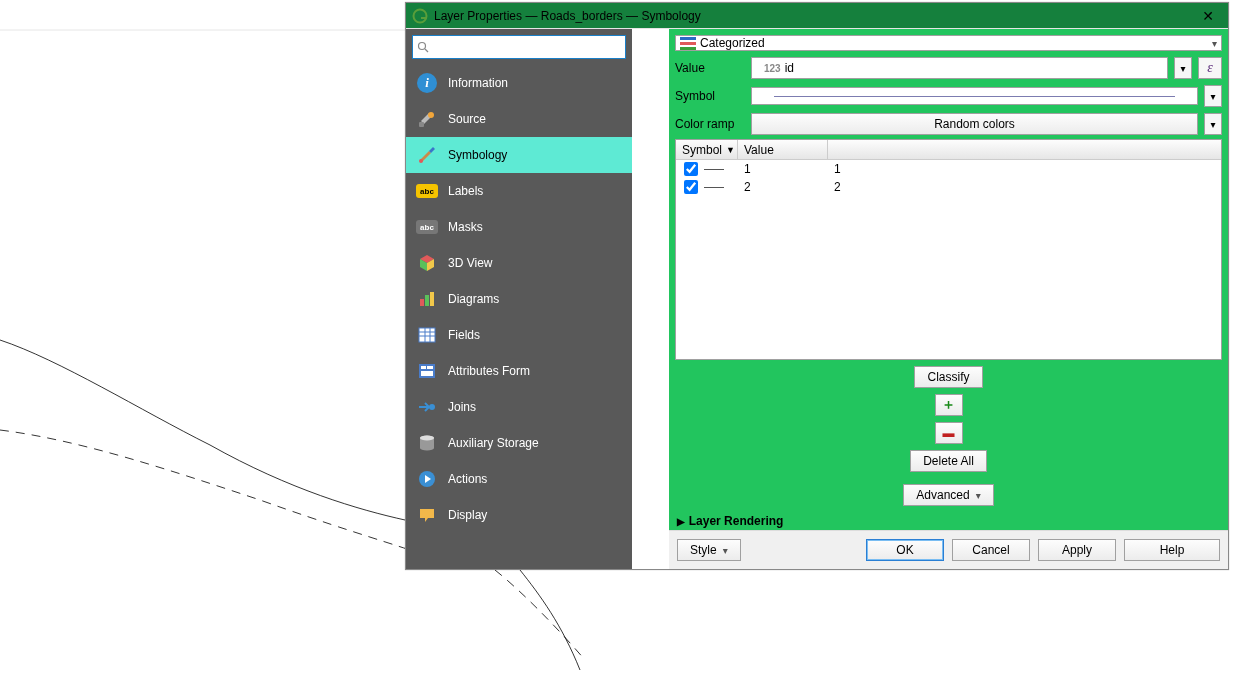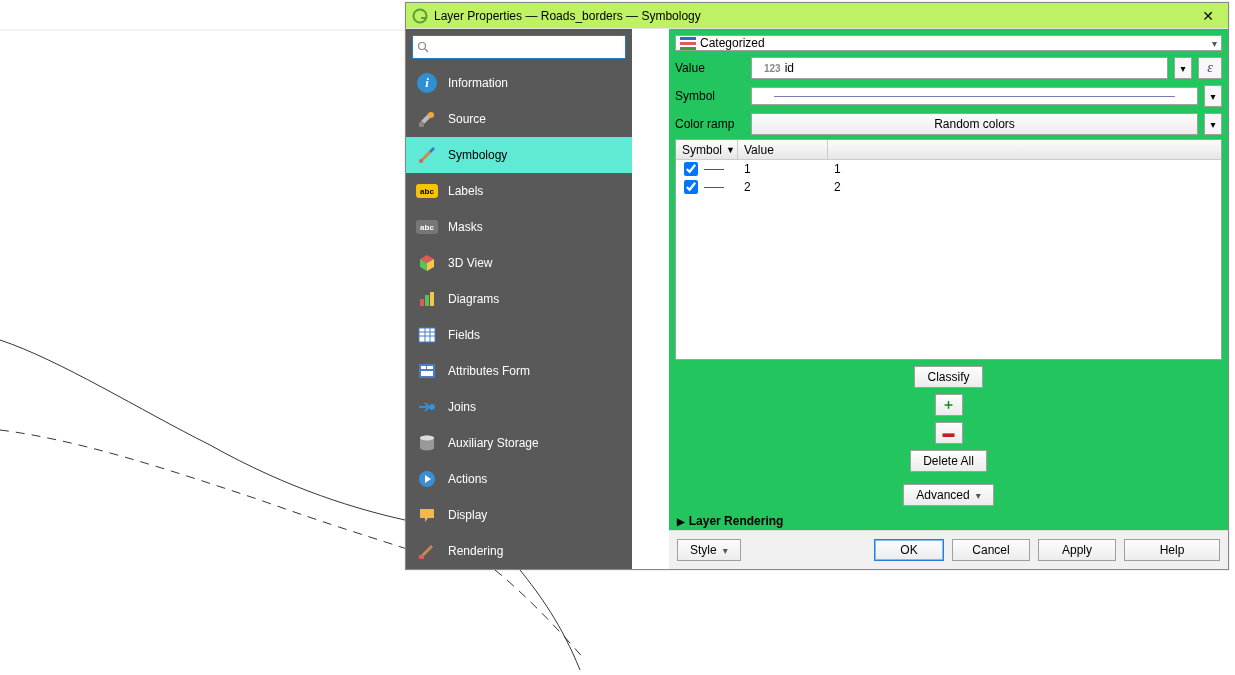--- a/index.html
+++ b/index.html
@@ -12,21 +12,21 @@
     position: absolute;
     left: 405px; top: 2px;
     width: 824px; height: 568px;
     background: #fff;
     border: 1px solid #888;
     box-shadow: 0 0 1px rgba(0,0,0,.3);
     display: flex; flex-direction: column;
   }
   .titlebar {
     height: 26px; display:flex; align-items:center;
-    padding: 0 6px; font-size: 12px; color:#000; background:#bef264;
+    padding: 0 6px; font-size: 12px; color:#000; background:#15803d;
     border-bottom: 1px solid #e5e5e5;
   }
   .titlebar .qicon { margin-right:6px; }
   .titlebar .ttl { flex:1; }
   .titlebar .close { width:28px; text-align:center; font-size:14px; cursor:pointer; color:#000;}
 
   .body { flex:1; display:flex; overflow:hidden; }
 
   .sidebar {
     width: 226px; background:#595959; color:#fff;
@@ -271,29 +271,20 @@
           <span>Actions</span>
         </div>
         <div class="nav-item">
           <span class="nicn">
             <svg width="20" height="20" viewBox="0 0 20 20">
                 <path d="M3 4 H17 V13 H11 L8 17 L8 13 H3 Z" fill="#f2b84a"></path>
               </svg>
           </span>
           <span>Display</span>
         </div>
-        <div class="nav-item">
-          <span class="nicn">
-            <svg width="20" height="20" viewBox="0 0 20 20">
-                <path d="M4 14 L14 4 L16 6 L6 16 Z" fill="#c98a4a"></path>
-                <rect x="2" y="14" width="5" height="4" fill="#e05a5a"></rect>
-              </svg>
-          </span>
-          <span>Rendering</span>
-        </div>
       </div>
     </div>
 
     <div class="main">
       <div class="main-top">
         <div class="combo">
           <span class="lbl">
             <span class="icn-cat">
               <span class="b" style="background:#2a6bc4"></span>
               <span class="b" style="background:#e05a5a"></span>
@@ -386,21 +377,21 @@
         <span class="tri">▶</span>
         <span>Layer Rendering</span>
       </div>
 
       <div class="dlg-btns">
         <div class="left-slot">
           <div class="pbtn dd">
               <span>Style</span>
             </div>
         </div>
-        <div class="pbtn focus" style="width:70px">
+        <div class="pbtn focus" style="width:78px">
             <span>OK</span>
           </div>
         <div class="pbtn" style="width:78px">
             <span>Cancel</span>
           </div>
         <div class="pbtn" style="width:78px">
             <span>Apply</span>
           </div>
         <div class="pbtn" style="width:96px">
             <span>Help</span>

